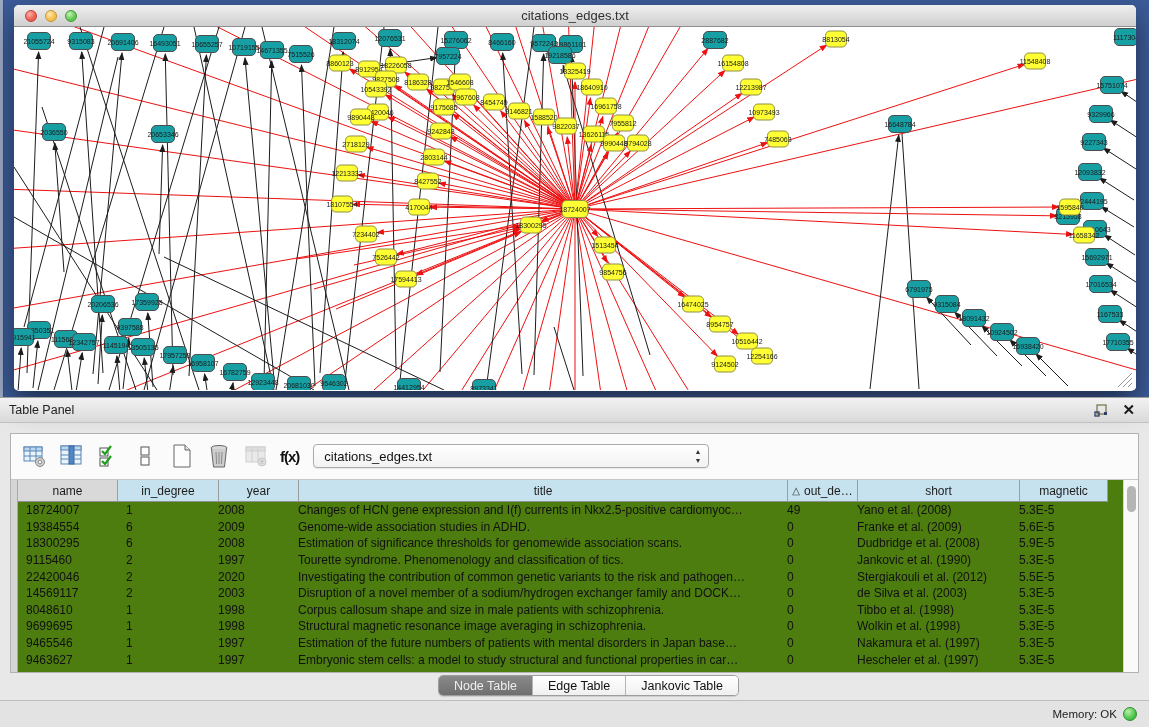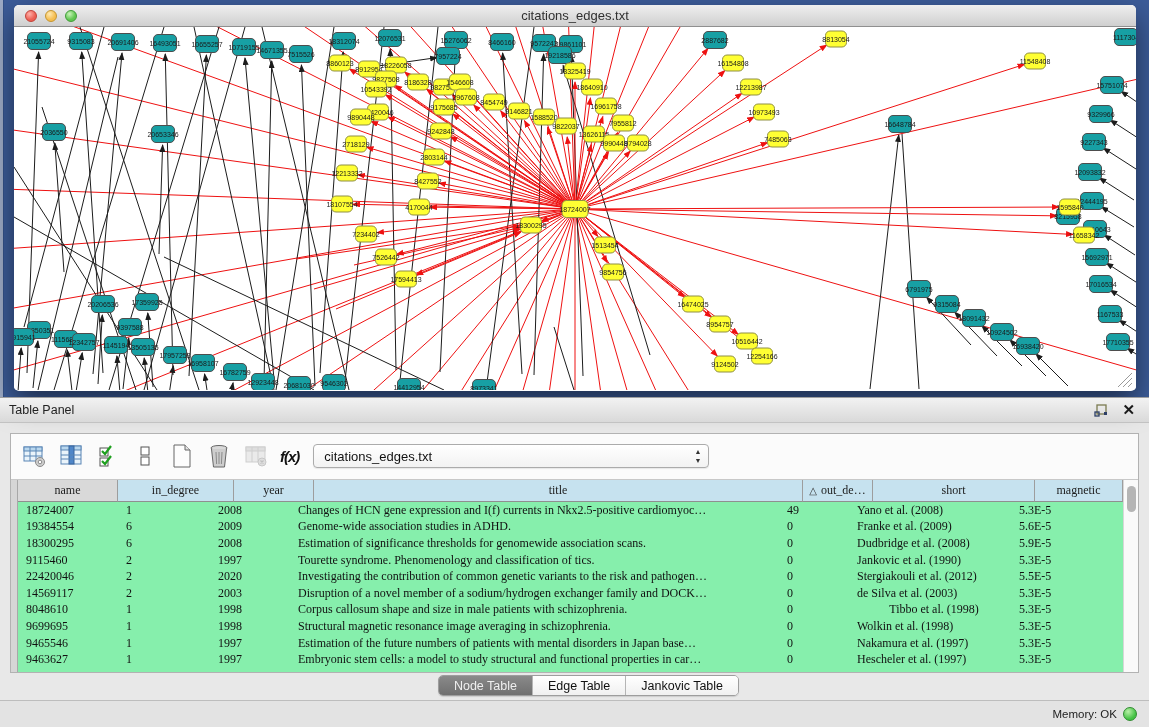--- a/index.html
+++ b/index.html
@@ -27,27 +27,27 @@
   .panel-bar { position:absolute; left:0; top:397px; width:1149px; height:26px;
                background:linear-gradient(#f2f2f2,#d9d9d9); border-top:1px solid #9f9f9f; border-bottom:1px solid #c2c2c2; }
   .panel-bar .label { position:absolute; left:9px; top:5px; font-size:12.5px; color:#222; }
   .panel-bar .float-ic { position:absolute; right:40px; top:5px; width:16px; height:16px; }
   .panel-bar .close-ic { position:absolute; right:14px; top:4px; font-size:15px; font-weight:bold; color:#1a1a1a; line-height:16px; }
 
   .panel-container { position:absolute; left:10px; top:433px; width:1129px; height:240px;
                      background:#fbfbfb; border:1px solid #b2b2b2; }
   .toolbar { position:absolute; left:0; top:0; width:100%; height:44px; display:flex; align-items:center; padding-left:10px; }
   .tb-icon { width:26px; height:26px; margin-right:11px; display:flex; align-items:center; justify-content:center; }
-  .fx { font-size:15px; color:#111; font-style:italic; font-weight:bold; margin-right:14px; letter-spacing:-1px; }
+  .fx { font-size:15px; color:#111; font-weight:bold; margin-right:14px; letter-spacing:-1px; }
   .combo { width:396px; height:24px; border:1px solid #ababab; border-radius:4px; background:linear-gradient(#ffffff,#f2f2f2);
            position:relative; display:flex; align-items:center; padding-left:10px; font-size:13px; color:#111;
            box-shadow:0 1px 1px rgba(0,0,0,.08); }
   .combo .stepper { position:absolute; right:7px; top:2px; font-size:7px; color:#333; line-height:9px; text-align:center; }
 
-  .grid { position:absolute; left:0; top:45px; right:0; bottom:0; background:#86efac; border-top:1px solid #c8c8c8; overflow:hidden;font-family:Liberation Serif, serif; }
+  .grid { position:absolute; left:0; top:45px; right:0; bottom:0; background:#4d7c0f; border-top:1px solid #c8c8c8; overflow:hidden; }
   .grid-inner { position:absolute; left:0; top:0; right:15px; bottom:0; }
   .rowstrip { position:absolute; left:0; top:0; bottom:0; width:7px; background:#d6d6d6; border-right:1px solid #a8a8a8; }
   .ghead { position:absolute; left:7px; top:0; height:22px; display:flex; }
   .ghead .hc { height:22px; border-right:1px solid #9d9d9d; border-bottom:1px solid #8f8f8f; background:#c6e2ef;
                display:flex; align-items:center; justify-content:center; font-size:12px; color:#1c1c1c; }
   .ghead .hc.gray { background:#d9d9d9; }
   .ghead .hc .sortg { margin-right:4px; font-size:10px; color:#333; }
   .gbody { position:absolute; left:7px; top:22px; right:0; bottom:0; font-size:12px; color:#111; }
   .grow { display:flex; height:16.6px; align-items:center; }
   .grow .c { padding-left:8px; white-space:nowrap; overflow:hidden; }
@@ -763,21 +763,21 @@
       </div>
     </div>
 
     <div class="grid">
       <div class="grid-inner">
         <div class="rowstrip"></div>
         <div class="ghead" id="ghead">
             <div class="hc gray" style="width: 100px;">
               <span>name</span>
             </div>
-            <div class="hc" style="width: 116px;">
+            <div class="hc" style="width: 101px;">
               <span>in_degree</span>
             </div>
             <div class="hc" style="width: 80px;">
               <span>year</span>
             </div>
             <div class="hc" style="width: 489px;">
               <span>title</span>
             </div>
             <div class="hc" style="width: 70px;">
               <span class="sortg">△</span>
@@ -844,21 +844,21 @@
               <div class="c" style="width: 70px;">0</div>
               <div class="c" style="width: 162px;">de Silva et al. (2003)</div>
               <div class="c" style="width: 88px;">5.3E-5</div>
             </div>
             <div class="grow">
               <div class="c" style="width: 100px;">8048610</div>
               <div class="c" style="width: 92px;">1</div>
               <div class="c" style="width: 80px;">1998</div>
               <div class="c" style="width: 489px;">Corpus callosum shape and size in male patients with schizophrenia.</div>
               <div class="c" style="width: 70px;">0</div>
-              <div class="c" style="width: 162px; text-align: center;">Tibbo et al. (1998)</div>
+              <div class="c" style="width: 162px;">Tibbo et al. (1998)</div>
               <div class="c" style="width: 88px;">5.3E-5</div>
             </div>
             <div class="grow">
               <div class="c" style="width: 100px;">9699695</div>
               <div class="c" style="width: 92px;">1</div>
               <div class="c" style="width: 80px;">1998</div>
               <div class="c" style="width: 489px;">Structural magnetic resonance image averaging in schizophrenia.</div>
               <div class="c" style="width: 70px;">0</div>
               <div class="c" style="width: 162px;">Wolkin et al. (1998)</div>
               <div class="c" style="width: 88px;">5.3E-5</div>

